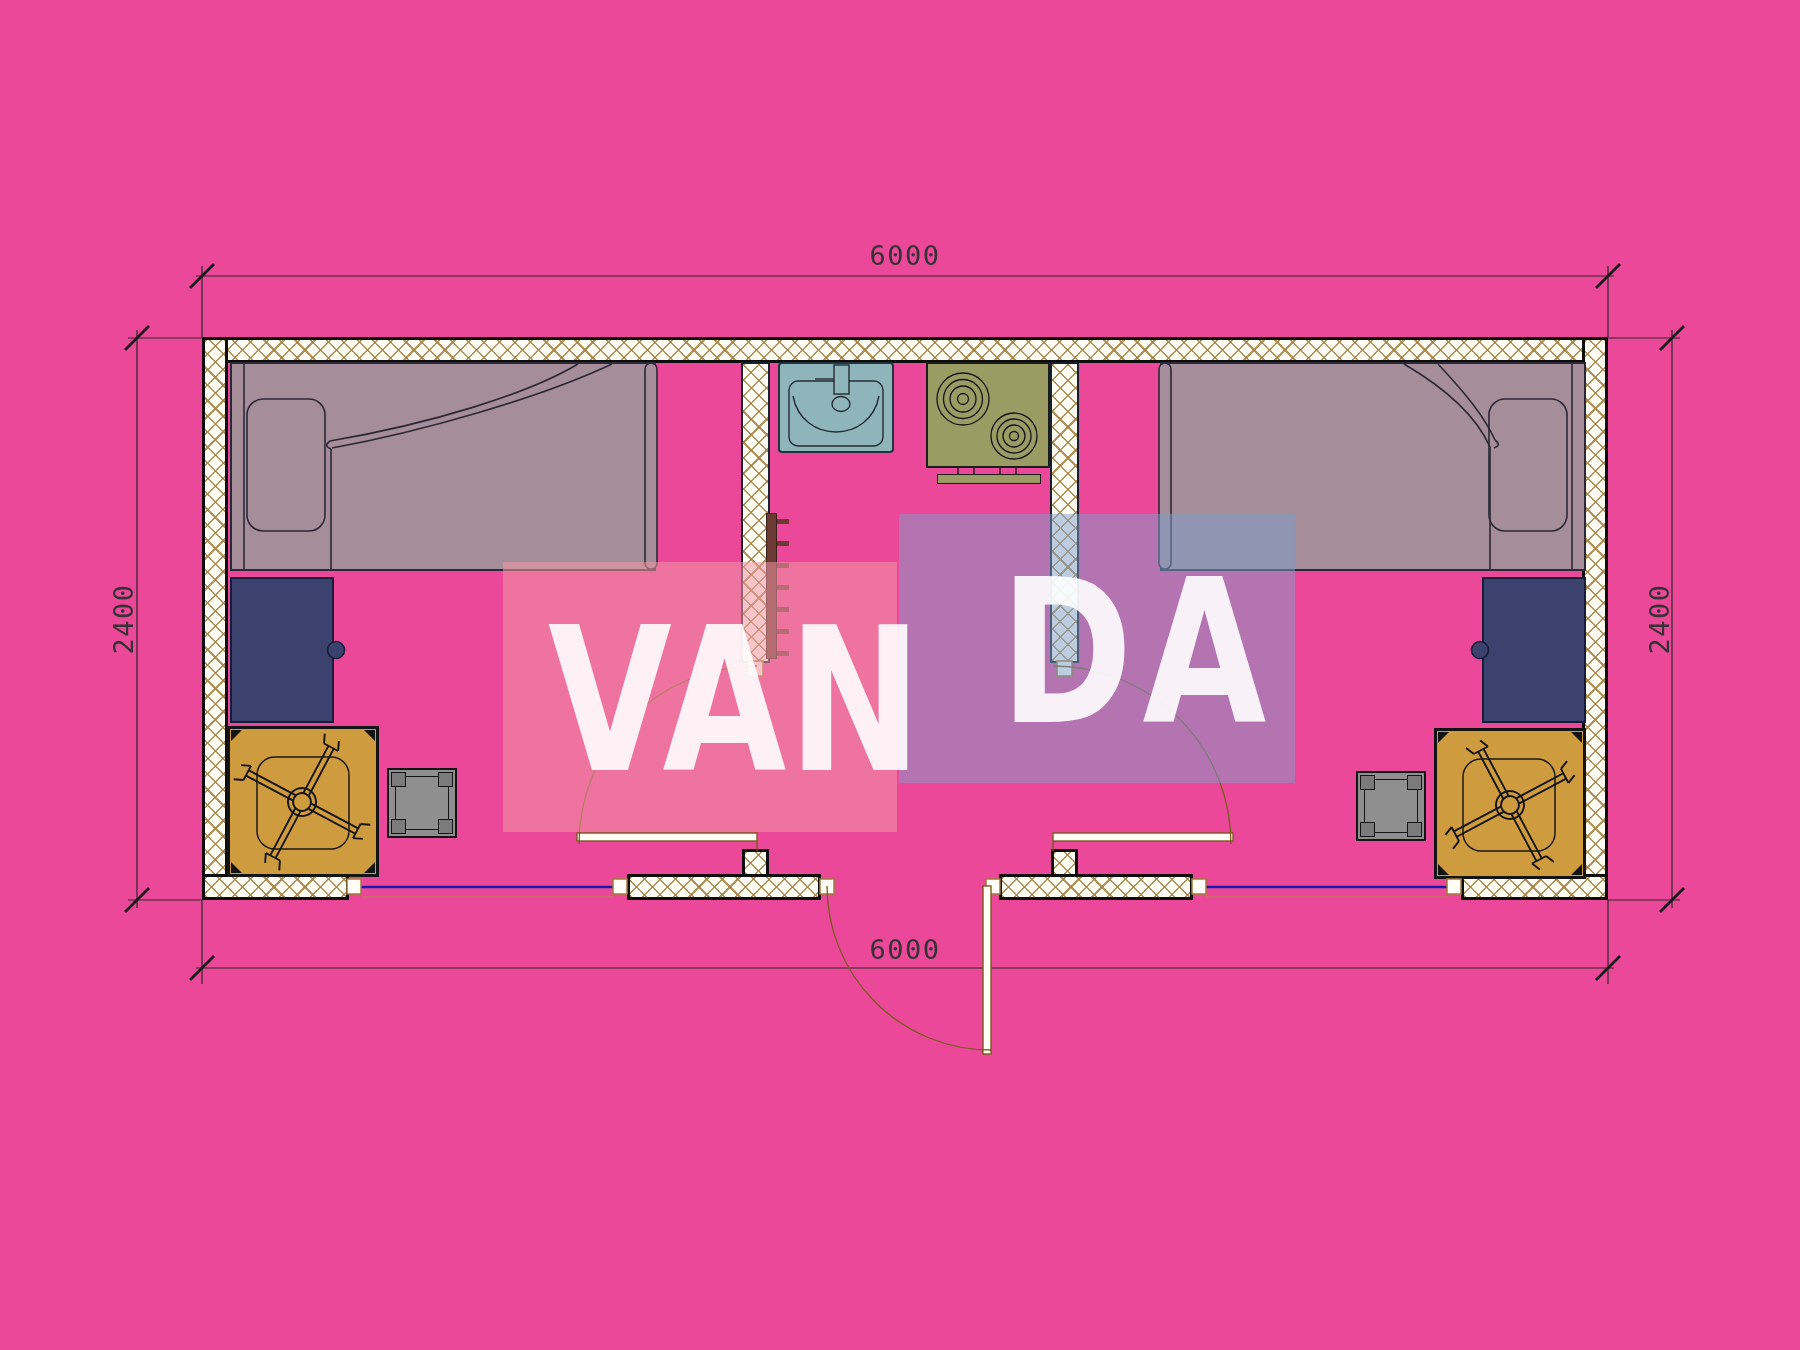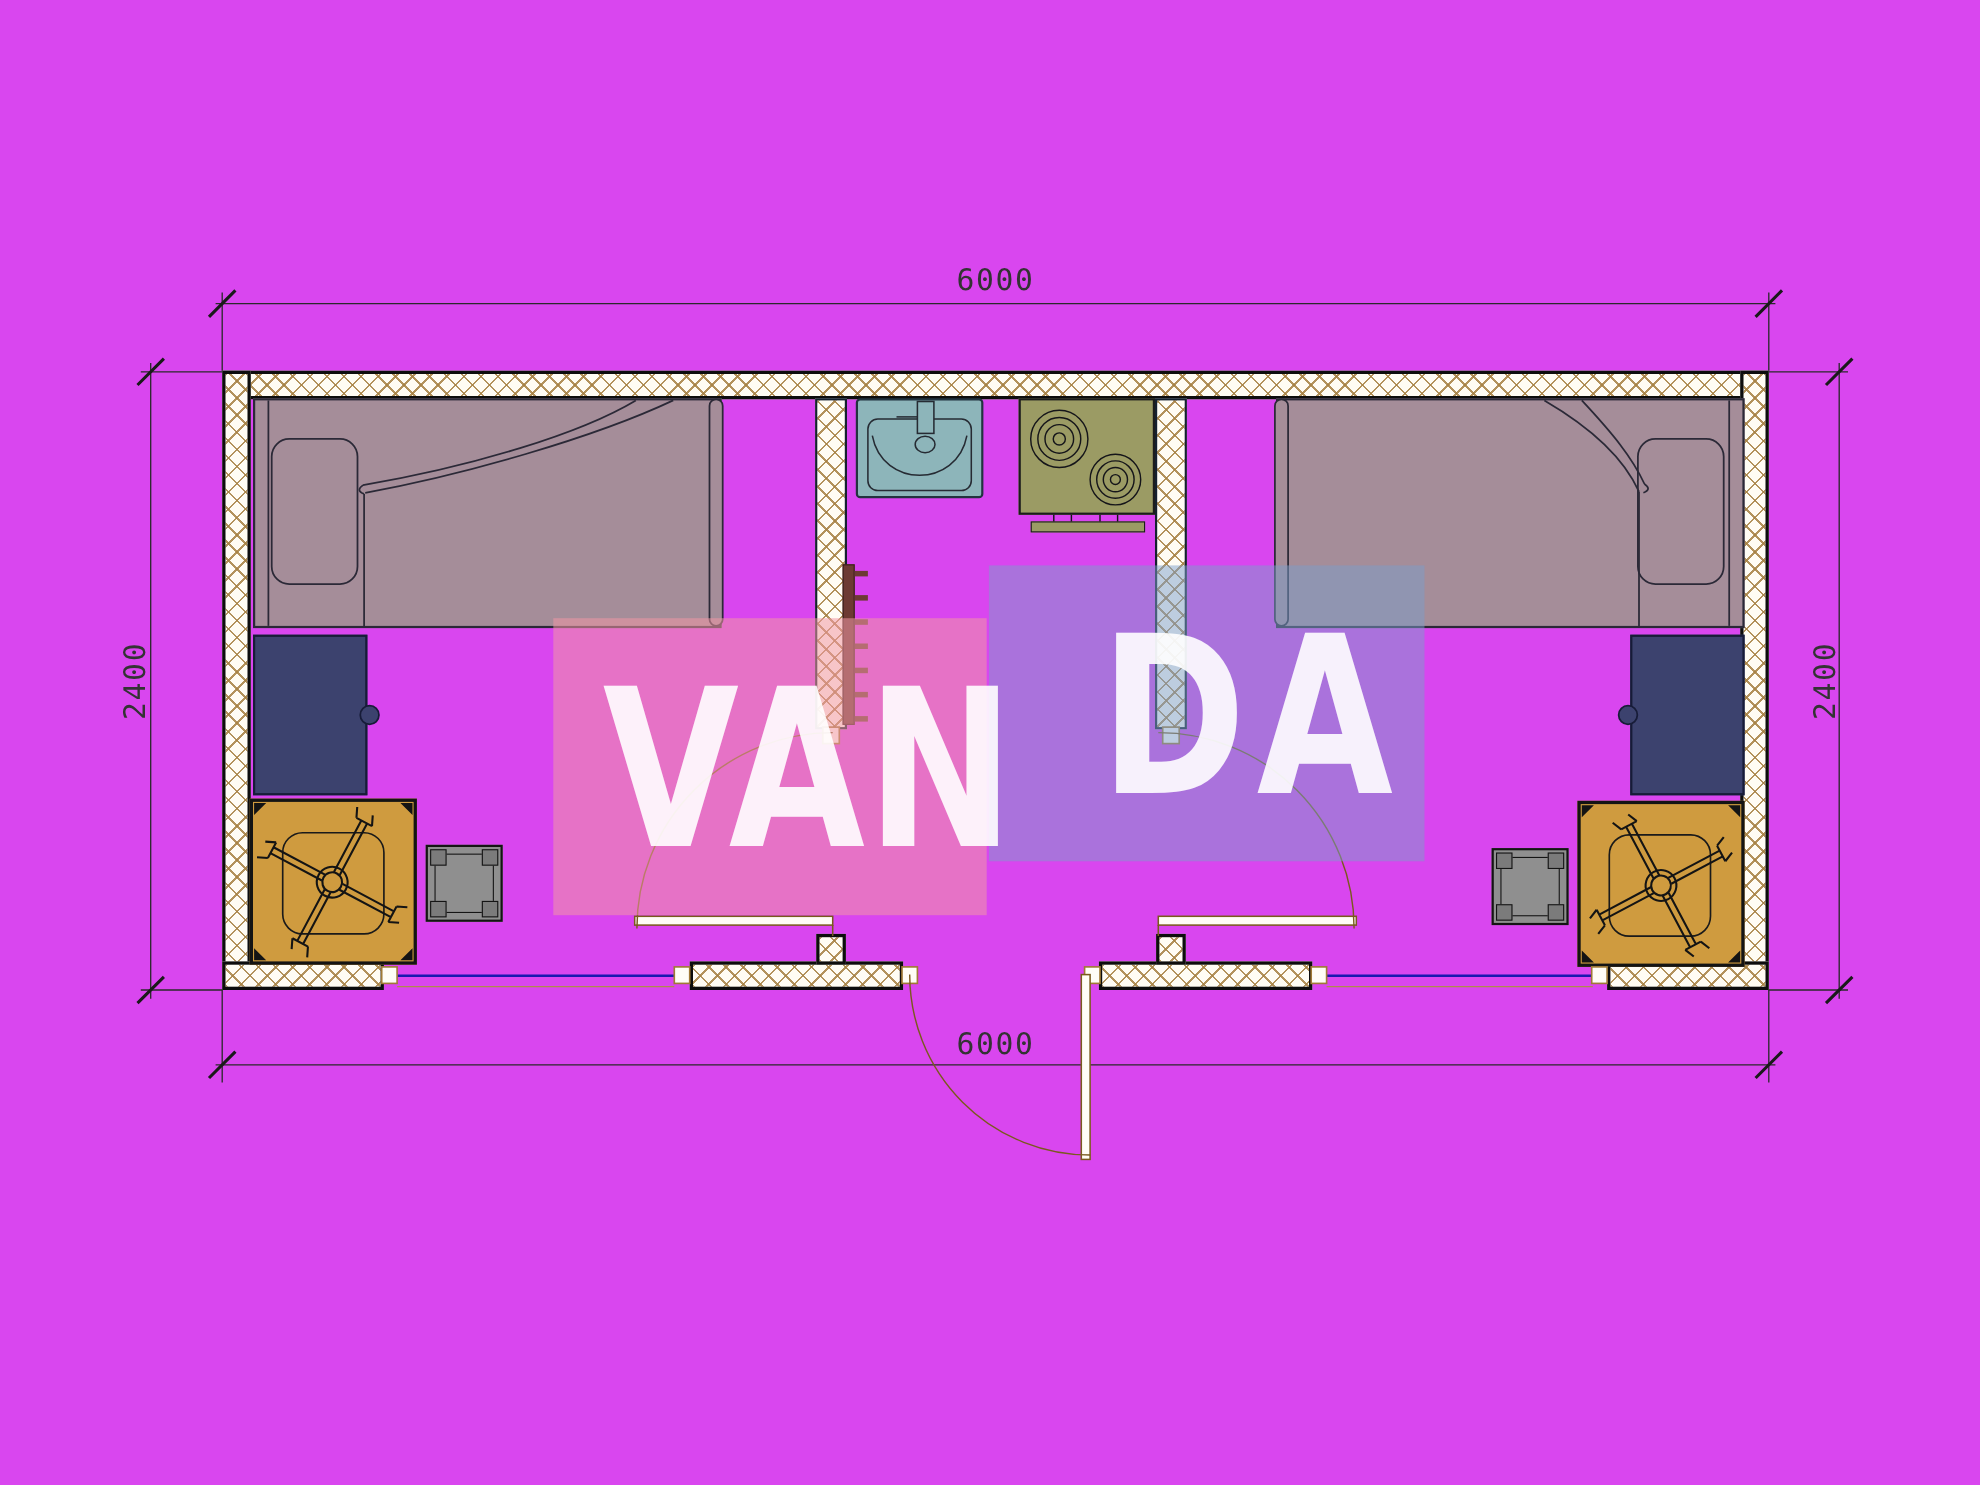--- a/index.html
+++ b/index.html
@@ -1,17 +1,17 @@
 <!DOCTYPE html>
 <html style="--wall_hatch: rgba(166,128,66,0.85); --bed: #a58d99; --desk: #3c426e; --table: #cf9b3f; --stool: #8f8f8f; --sink: #8db5ba; --stove: #9b9b64; --rail: #6d3a33; --window: #1818b0; --door: #7a5a1e; --line: #2a2a2a; --pink_overlay: rgba(240,151,164,0.55); --blue_overlay: rgba(124,157,201,0.50); --watermark_text: rgba(255,255,255,0.90);"><head>
 <meta charset="utf-8">
 <style>
   html,body{margin:0;padding:0;background:#ffffff;}
   body{width:1800px;height:1350px;overflow:hidden;font-family:"DejaVu Sans",sans-serif;}
-  #plan{position:relative;width:1800px;height:1350px;background:#d946ef;}
+  #plan{position:relative;width:1800px;height:1350px;background:#ec4899;}
 
   
   .wall{position:absolute;box-sizing:border-box;border:3px solid #0d0d0d;
     background-color:#fffcf4;
     background-image:
       repeating-linear-gradient(45deg, var(--wall_hatch) 0 1.6px, transparent 1.6px 11px),
       repeating-linear-gradient(135deg, var(--wall_hatch) 0 1.6px, transparent 1.6px 11px);}
   .partition{border:2.5px solid #15202f;}
 
   

